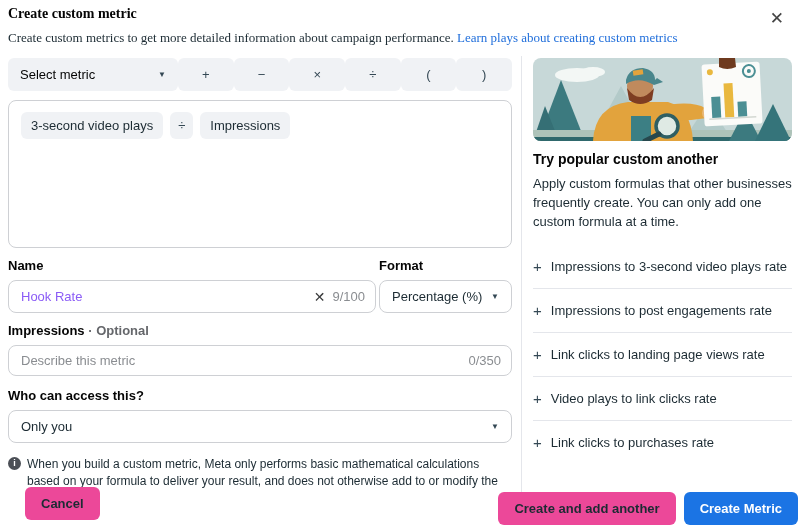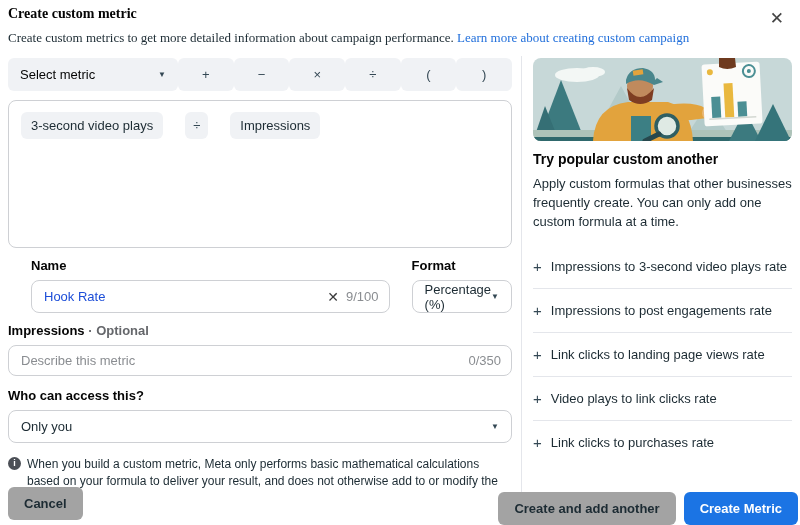--- a/index.html
+++ b/index.html
@@ -25,36 +25,36 @@
   .select-metric { width:170px; height:33px; background:#f0f2f5; border-radius:6px;
                    display:flex; align-items:center; justify-content:space-between;
                    padding:0 12px; font-size:13px; color:#050505; cursor:pointer; }
   .op-btn { flex:1; height:33px; background:#f0f2f5; border-radius:6px; border:none;
             font-size:13px; color:#344854; display:flex; align-items:center;
             justify-content:center; cursor:pointer; font-family:inherit; }
   .caret { font-size:8px; color:#344854; }
 
   
   .formula-box { margin-top:9px; height:148px; border:1px solid #ced0d4; border-radius:8px;
-                 padding:11px 12px; display:flex; align-items:flex-start; gap:22px;
+                 padding:11px 12px; display:flex; align-items:flex-start; gap:7px;
                  flex-wrap:wrap; align-content:flex-start; }
   .chip { background:#f0f2f5; border-radius:6px; padding:7px 10px; font-size:13px;
           color:#1c2b33; cursor:pointer; line-height:1; }
   .chip.op { padding:7px 8px; color:#344854; }
 
   
-  .fields-row { margin-top:10px; display:flex; gap:22px;margin-left:23px; }
+  .fields-row { margin-top:10px; display:flex; gap:3px; }
   .f-label { font-size:13px; font-weight:700; color:#050505; margin-bottom:7px; }
   .f-label .opt-sep { font-weight:700; color:#65676b; }
   .f-label .opt { font-weight:700; color:#65676b; }
   .name-wrap { width:368px; }
   .format-wrap { flex:1; }
   .input-box { height:33px; border:1px solid #ced0d4; border-radius:8px; display:flex;
                align-items:center; padding:0 10px 0 12px; background:#fff; }
-  .input-box input { border:none; outline:none; flex:1; font-size:13px; color:#1d4ed8;
+  .input-box input { border:none; outline:none; flex:1; font-size:13px; color:#8b5cf6;
                      font-family:inherit; background:transparent; min-width:0; }
   .input-box input::placeholder { color:#8a8d91; }
   .clear-x { font-size:14px; color:#3a3b3c; margin-right:7px; cursor:pointer; }
   .counter { font-size:13px; color:#8a8d91; white-space:nowrap; }
   .dropdown { height:33px; border:1px solid #ced0d4; border-radius:8px; display:flex;
               align-items:center; justify-content:space-between; padding:9px 12px;
               font-size:13px; color:#1c2b33; cursor:pointer; background:#fff; }
   .desc-wrap { margin-top:10px; }
   .desc-box { height:31px; }
   .access-wrap { margin-top:12px; }
@@ -62,21 +62,21 @@
   
   .info-note { margin-top:13px; display:flex; gap:6px; font-size:12px; color:#1c2b33;
                line-height:1.4; width:500px; }
   .info-i { flex:0 0 13px; width:13px; height:13px; border-radius:50%; background:#4b4f56;
             color:#fff; font-size:9px; font-weight:700; display:flex; align-items:center;
             justify-content:center; margin-top:1px; font-style:normal; }
 
   
   .btn { border:none; border-radius:6px; height:33px; font-size:13px; font-weight:600;
          font-family:inherit; cursor:pointer; padding:0 16px; }
-  .btn-gray { background:#a3a3a3; color:#1c2b33; }
+  .btn-gray { background:#ec4899; color:#1c2b33;margin-left:17px; }
   .btn-blue { background:#1b74e4; color:#fff; font-weight:700; }
   .cancel-btn { position:absolute; left:8px; bottom:5px; }
   .footer-right { position:absolute; right:2px; bottom:0; display:flex; gap:8px; }
 
   
   .illus { width:259px; height:83px; border-radius:8px; overflow:hidden; display:block; }
   .side-h { margin-top:10px; font-size:14px; font-weight:700; color:#050505; }
   .side-p { margin-top:8px; font-size:13px; line-height:1.45; color:#1c2b33; }
   .formula-list { margin-top:13px; }
   .formula-item { display:flex; align-items:center; gap:9px; padding:14px 0;
@@ -85,21 +85,21 @@
   .formula-item:last-child { border-bottom:none; }
   .plus-ic { font-size:15px; color:#344854; line-height:1; }
 </style>
 </head>
 <body>
 
 <div class="dialog">
 
   <div class="hdr">
     <div class="hdr-title">Create custom metric</div>
-    <div class="hdr-sub"><span>Create custom metrics to get more detailed information about campaign performance. </span><span class="hdr-link">Learn more about creating custom campaign</span></div>
+    <div class="hdr-sub"><span>Create custom metrics to get more detailed information about campaign performance. </span><span class="hdr-link">Learn plays about creating custom metrics</span></div>
   </div>
   <div class="close-x">✕</div>
 
   <div class="vdivider"></div>
 
   <div class="left-col">
 
     <div class="metric-row">
       <div class="select-metric">
         <span>Select metric</span>

